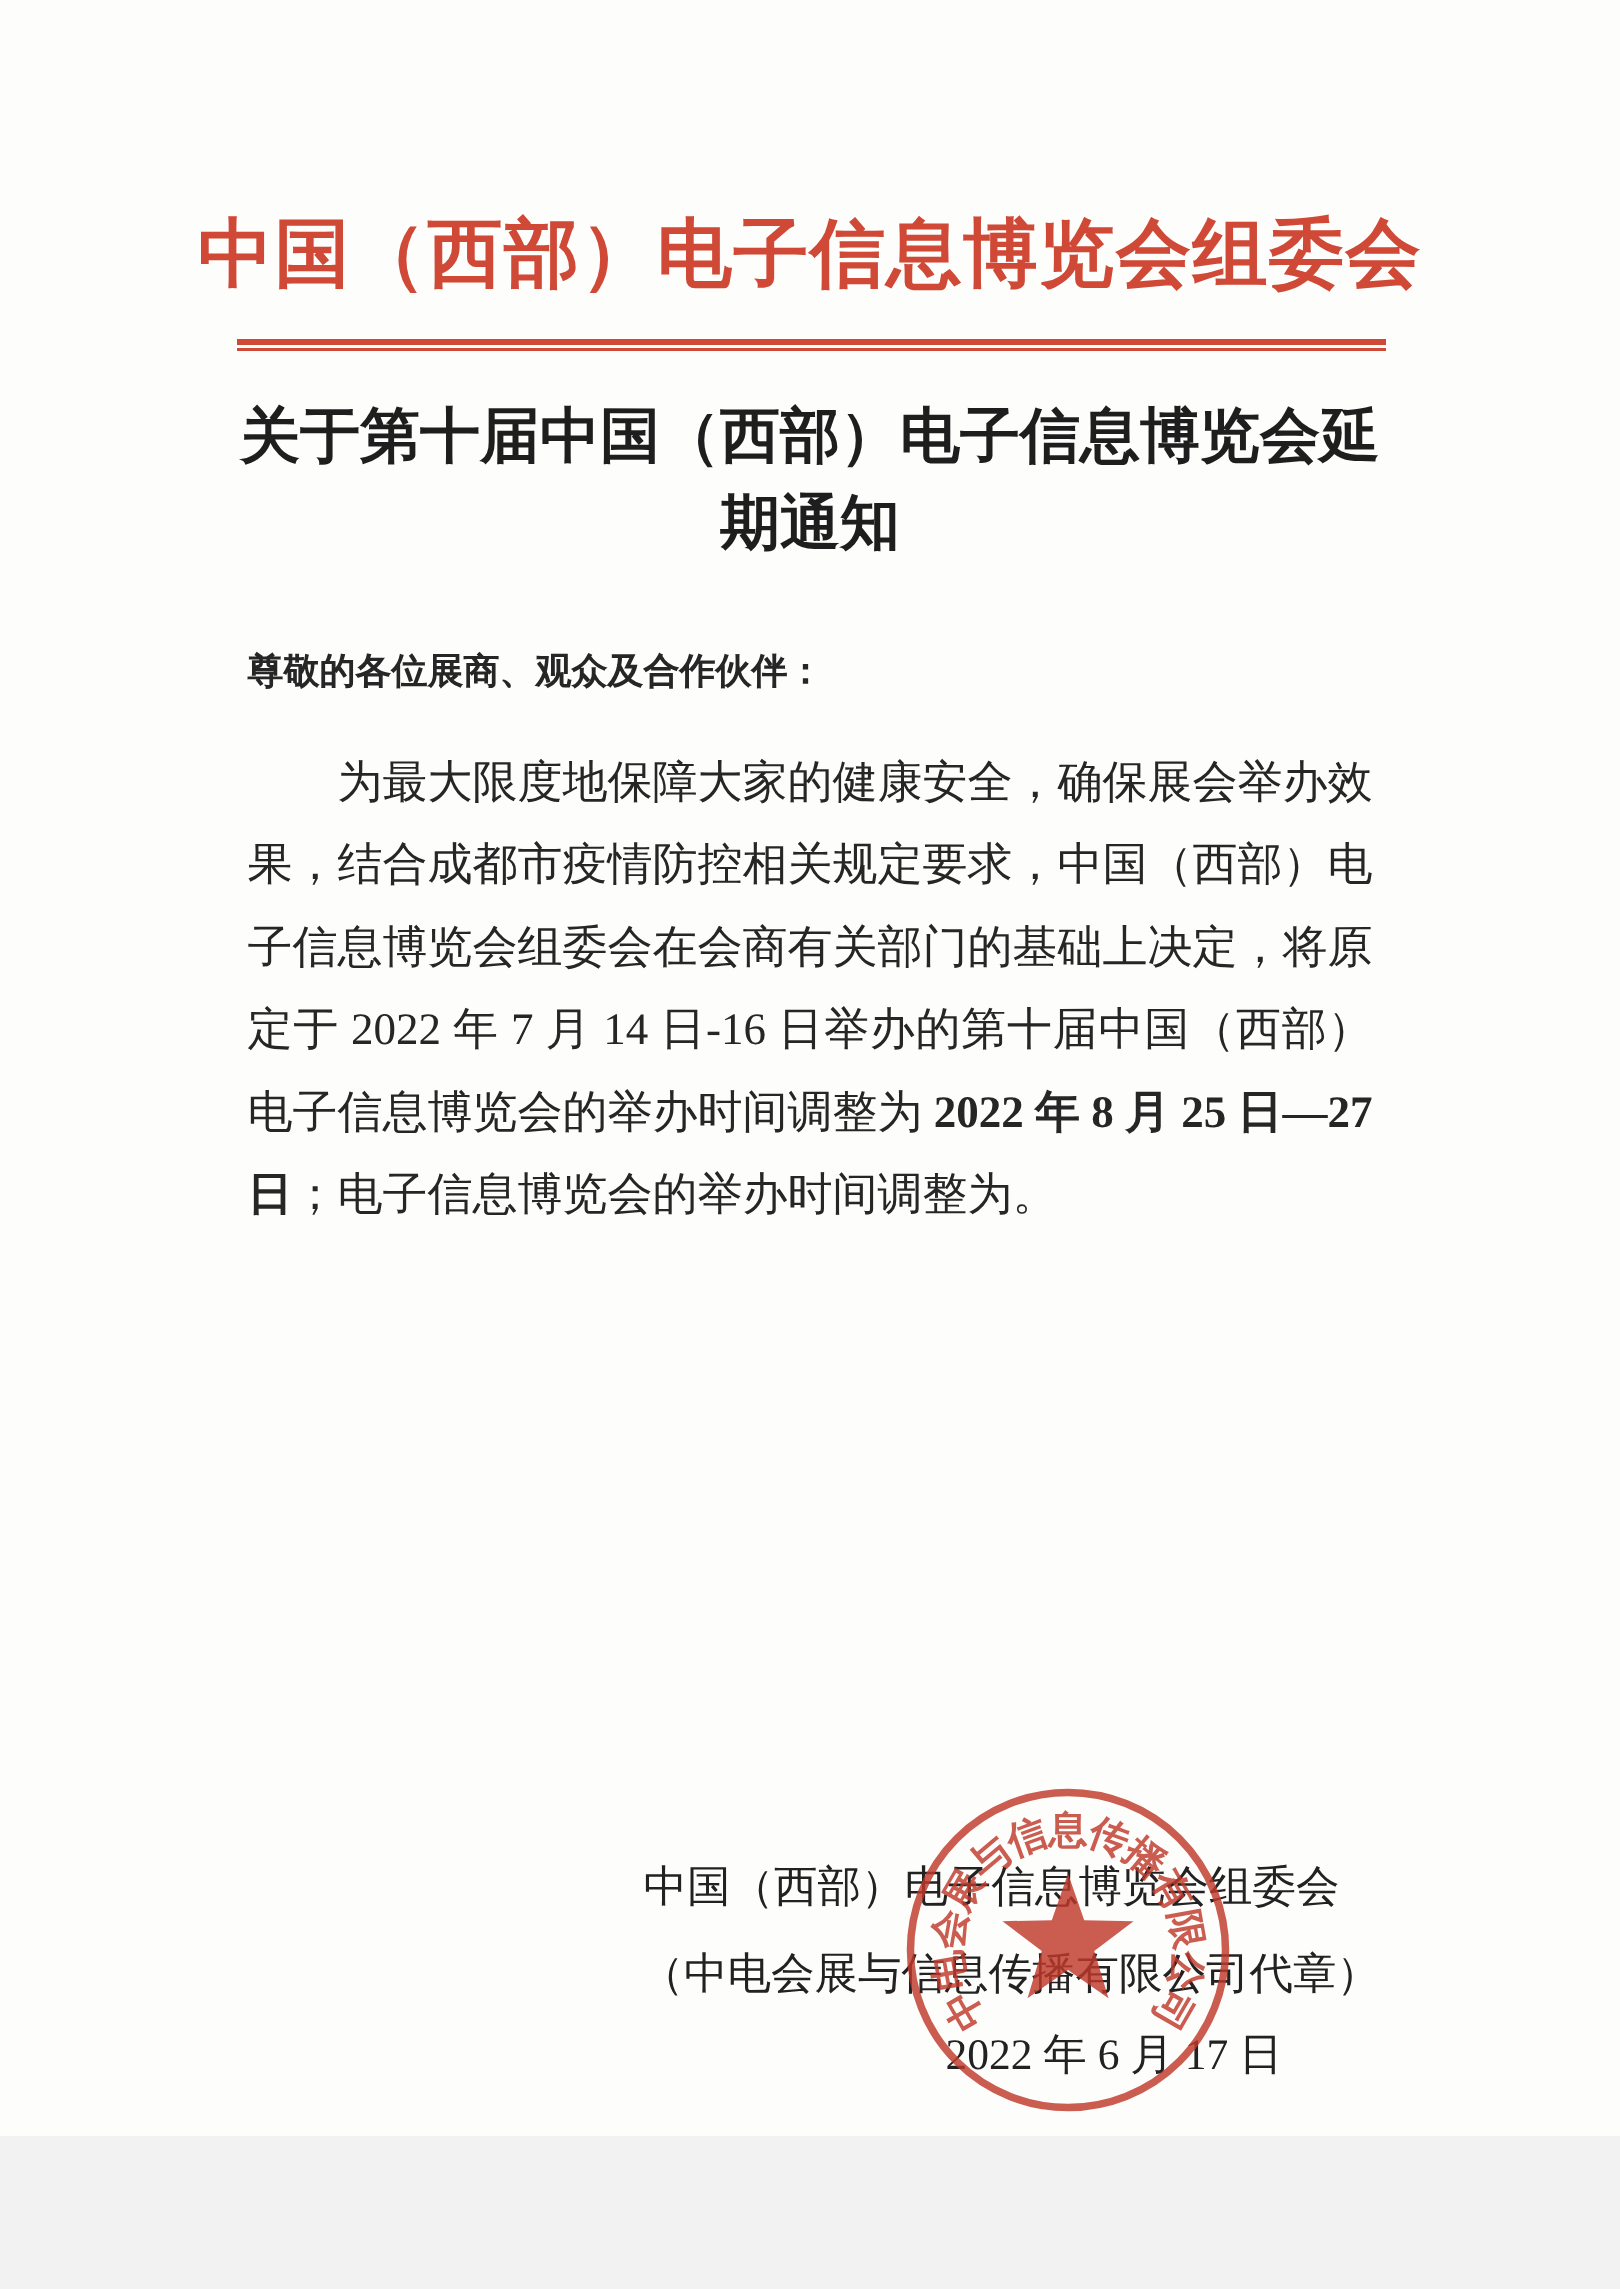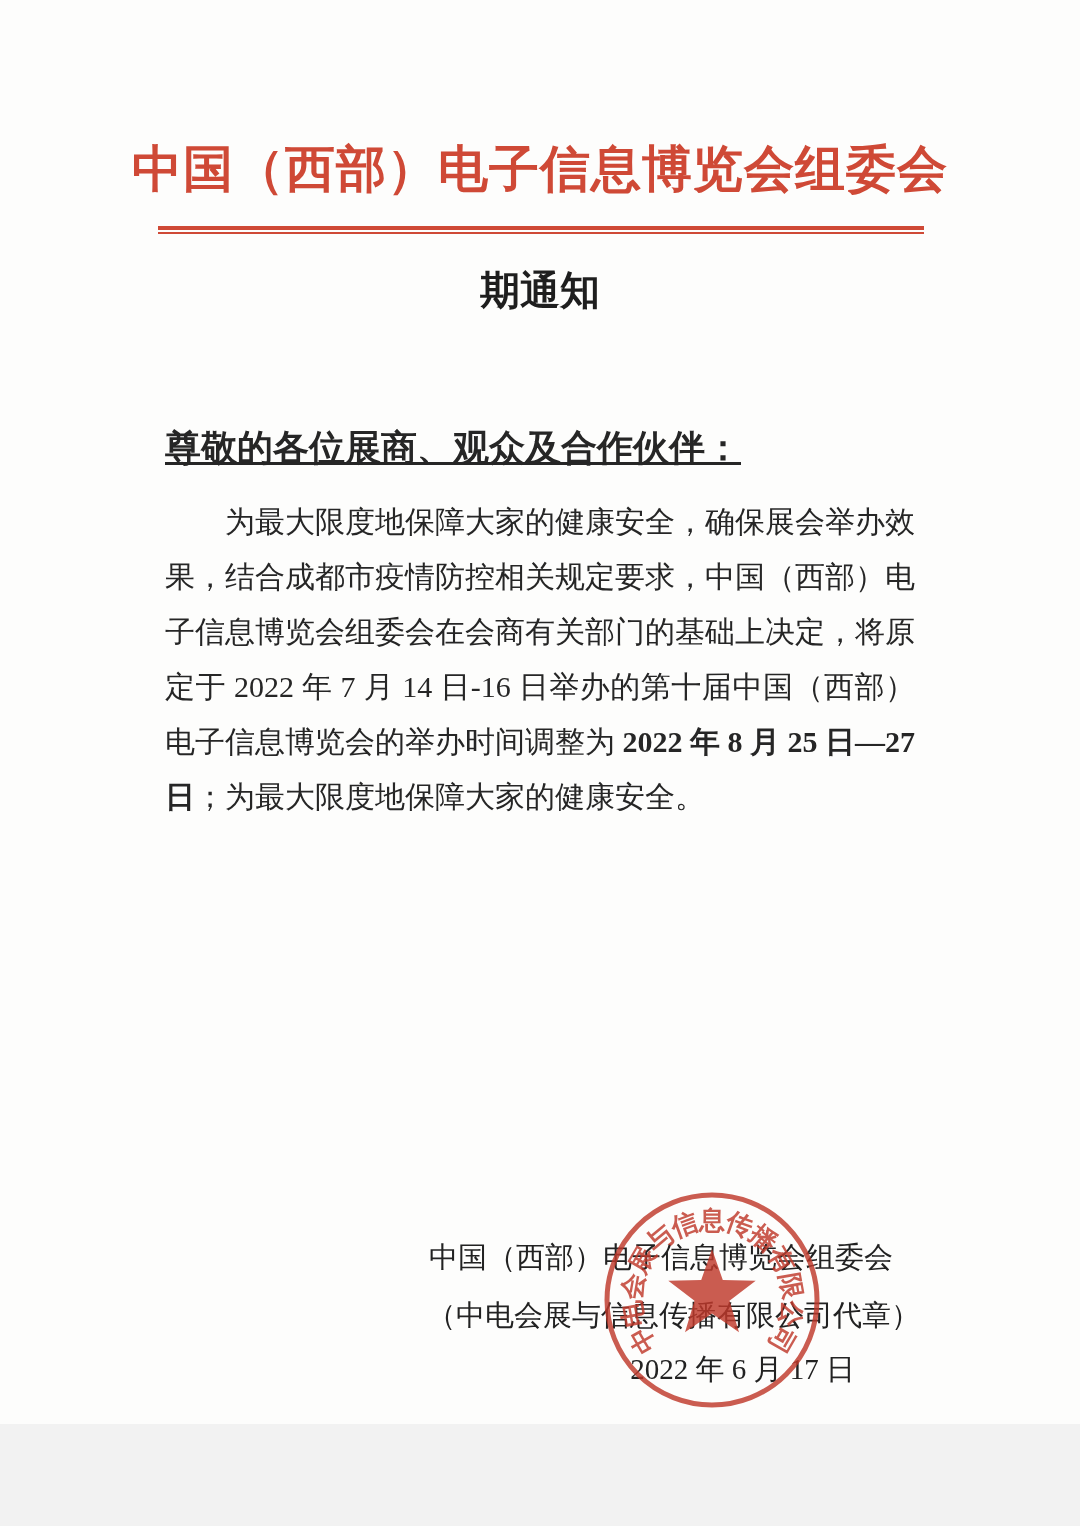--- a/index.html
+++ b/index.html
@@ -31,24 +31,23 @@
     position:absolute;top:262px;left:0;width:100%;
     text-align:center;
     font-size:40px;font-weight:bold;
     line-height:58px;
     color:#1e1e1e;
   }
   .content{
     position:absolute;top:428px;left:165px;width:750px;
   }
   .salutation{
-    font-size:36px;font-weight:bold;
+    font-size:24px;font-weight:bold;
     line-height:40px;
     margin-bottom:26px;
-    text-decoration:underline;
   }
   .paragraphs p{
     margin:0 0 8px 0;
     font-size:30px;
     line-height:55px;
     text-indent:2em;
     text-align:justify;
     text-justify:inter-character;
   }
   .paragraphs .bold{font-weight:bold;}
@@ -79,27 +78,28 @@
 </head>
 <body>
 
 <div class="page">
 
   <div class="org-header">中国（西部）电子信息博览会组委会</div>
 
   <div class="divider"></div>
 
   <div class="doc-title">
+    <div>关于第十届中国（西部）电子信息博览会延</div>
     <div>期通知</div>
   </div>
 
   <div class="content">
     <div class="salutation">尊敬的各位展商、观众及合作伙伴：</div>
     <div class="paragraphs">
-        <p><span>为最大限度地保障大家的健康安全，确保展会举办效果，结合成都市疫情防控相关规定要求，中国（西部）电子信息博览会组委会在会商有关部门的基础上决定，将原定于 2022 年 7 月 14 日-16 日举办的第十届中国（西部）电子信息博览会的举办时间调整为 </span><span class="bold">2022 年 8 月 25 日—27 日</span><span>；为最大限度地保障大家的健康安全。</span></p>
+        <p><span>为最大限度地保障大家的健康安全，确保展会举办效果，结合成都市疫情防控相关规定要求，中国（西部）电子信息博览会组委会在会商有关部门的基础上决定，将原定于 2022 年 7 月 14 日-16 日举办的第十届中国（西部）电子信息博览会的举办时间调整为 </span><span class="bold">2022 年 8 月 25 日—27 日</span><span>；电子信息博览会的举办时间调整为。</span></p>
       </div>
   </div>
 
   <div class="sig-line sig-org">中国（西部）电子信息博览会组委会</div>
   <div class="sig-line sig-agent">（中电会展与信息传播有限公司代章）</div>
   <div class="sig-line sig-date">2022 年 6 月 17 日</div>
 
   <svg class="seal" viewBox="0 0 300 300">
     <circle class="seal-ring" cx="150" cy="150" r="105"></circle>
     <path class="seal-star" transform="translate(150,145)" d="M0,-46 L10.8,-14.9 L43.7,-14.2 L17.5,5.7 L27,37.2 L0,18.4 L-27,37.2 L-17.5,5.7 L-43.7,-14.2 L-10.8,-14.9 Z"></path>

